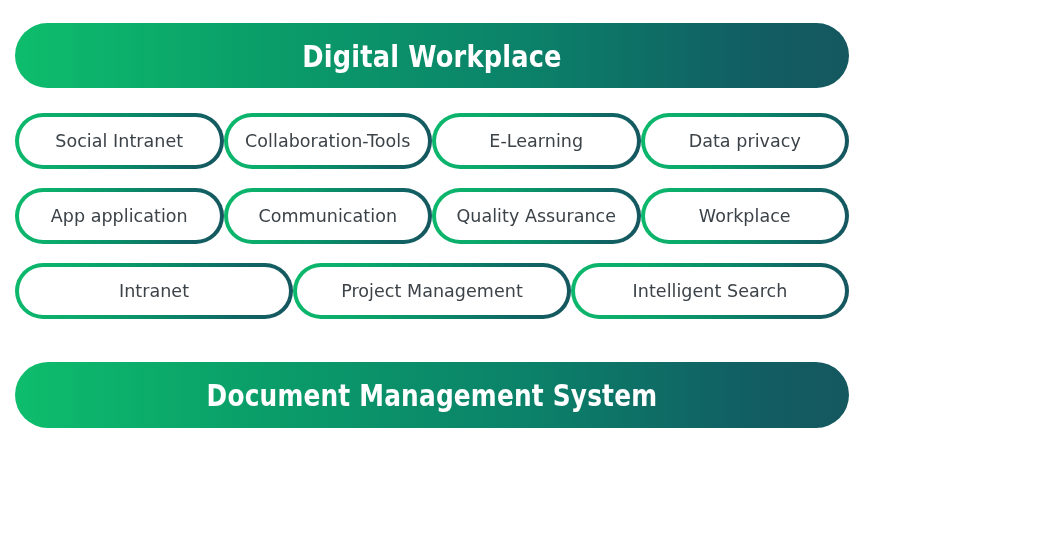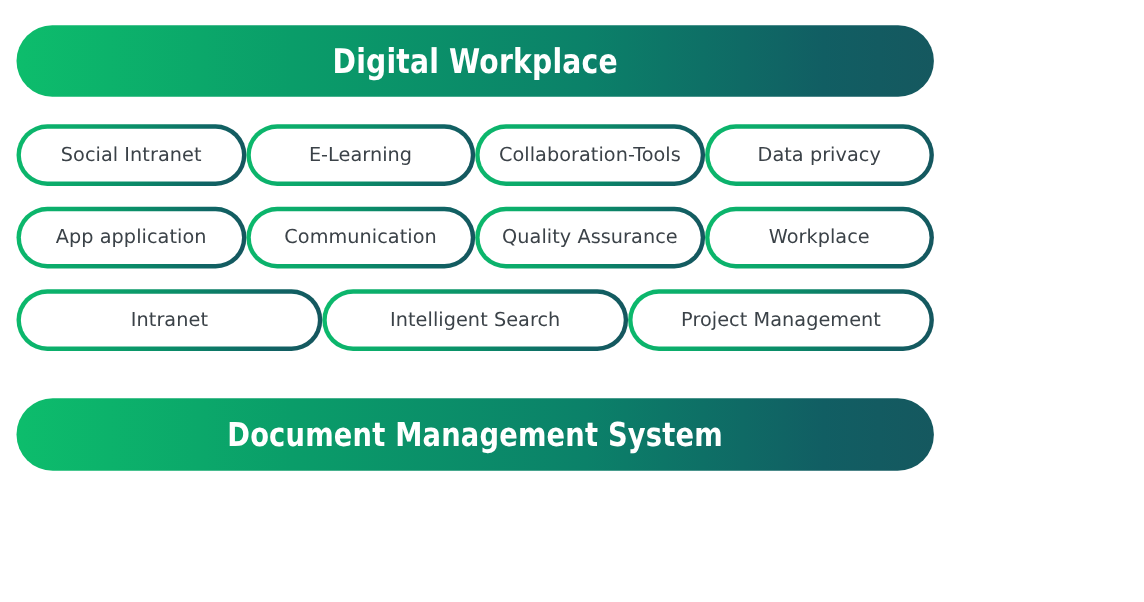--- a/index.html
+++ b/index.html
@@ -118,26 +118,26 @@
   <div class="pill-grid">
 
     <div class="pill-row">
       <div class="pill">
         <div class="pill-inner">
           <span class="pill-label">Social Intranet</span>
         </div>
       </div>
       <div class="pill">
         <div class="pill-inner">
-          <span class="pill-label">E-Learning</span>
+          <span class="pill-label">Collaboration-Tools</span>
         </div>
       </div>
       <div class="pill">
         <div class="pill-inner">
-          <span class="pill-label">Collaboration-Tools</span>
+          <span class="pill-label">E-Learning</span>
         </div>
       </div>
       <div class="pill">
         <div class="pill-inner">
           <span class="pill-label">Data privacy</span>
         </div>
       </div>
     </div>
 
     <div class="pill-row">
@@ -164,26 +164,26 @@
     </div>
 
     <div class="pill-row">
       <div class="pill">
         <div class="pill-inner">
           <span class="pill-label">Intranet</span>
         </div>
       </div>
       <div class="pill">
         <div class="pill-inner">
-          <span class="pill-label">Intelligent Search</span>
+          <span class="pill-label">Project Management</span>
         </div>
       </div>
       <div class="pill">
         <div class="pill-inner">
-          <span class="pill-label">Project Management</span>
+          <span class="pill-label">Intelligent Search</span>
         </div>
       </div>
     </div>
 
   </div>
 
   <div class="gap-before-dms"></div>
 
   <div class="band band-dms">
     <span class="band-label">Document Management System</span>

